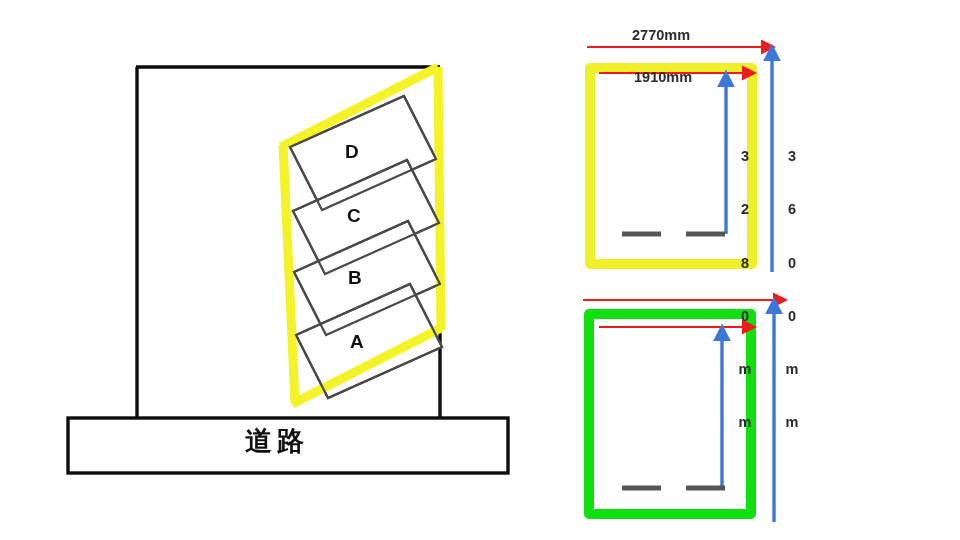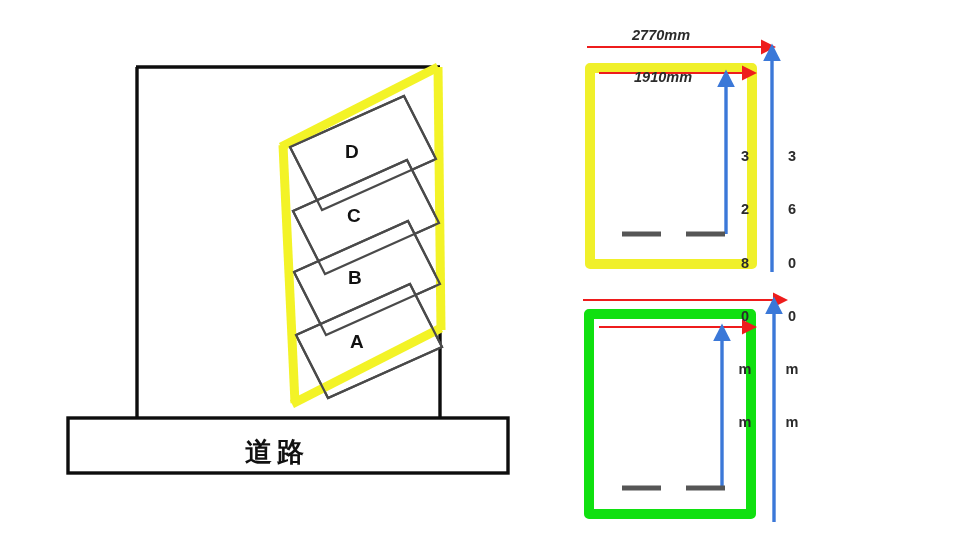--- a/index.html
+++ b/index.html
@@ -45,21 +45,20 @@
     font-size: 27px;
     font-weight: bold;
     color: #111111;
     letter-spacing: 5px;
     font-family: "DejaVu Sans", "Liberation Sans", sans-serif;
   }
   .dim-h {
     font-size: 14.5px;
     font-weight: bold;
     color: #2b2b2b;
-    font-style: italic;
   }
   .dim-v {
     font-size: 14.5px;
     font-weight: bold;
     color: #2b2b2b;
     text-align: center;
     line-height: 1.22;
     width: 16px;
   }
   .dim-v span { display: block; }
@@ -154,21 +153,21 @@
   </svg>
 
   <div class="lbl bay-label" style="left:345px; top:142px;">D</div>
 
   <div class="lbl bay-label" style="left:347px; top:206px;">C</div>
 
   <div class="lbl bay-label" style="left:348px; top:268px;">B</div>
 
   <div class="lbl bay-label" style="left:350px; top:332px;">A</div>
 
-  <div class="lbl road-label" style="left:245px; top:438px;">道路</div>
+  <div class="lbl road-label" style="left:245px; top:427px;">道路</div>
 
   <div class="lbl dim-h" style="left:632px; top:28px;">2770mm</div>
 
   <div class="lbl dim-h" style="left:634px; top:70px;">1910mm</div>
 
   <div class="lbl dim-v" style="left:737px; top:113px;">
     <span>3</span>
     <span>2</span>
     <span>8</span>
     <span>0</span>

